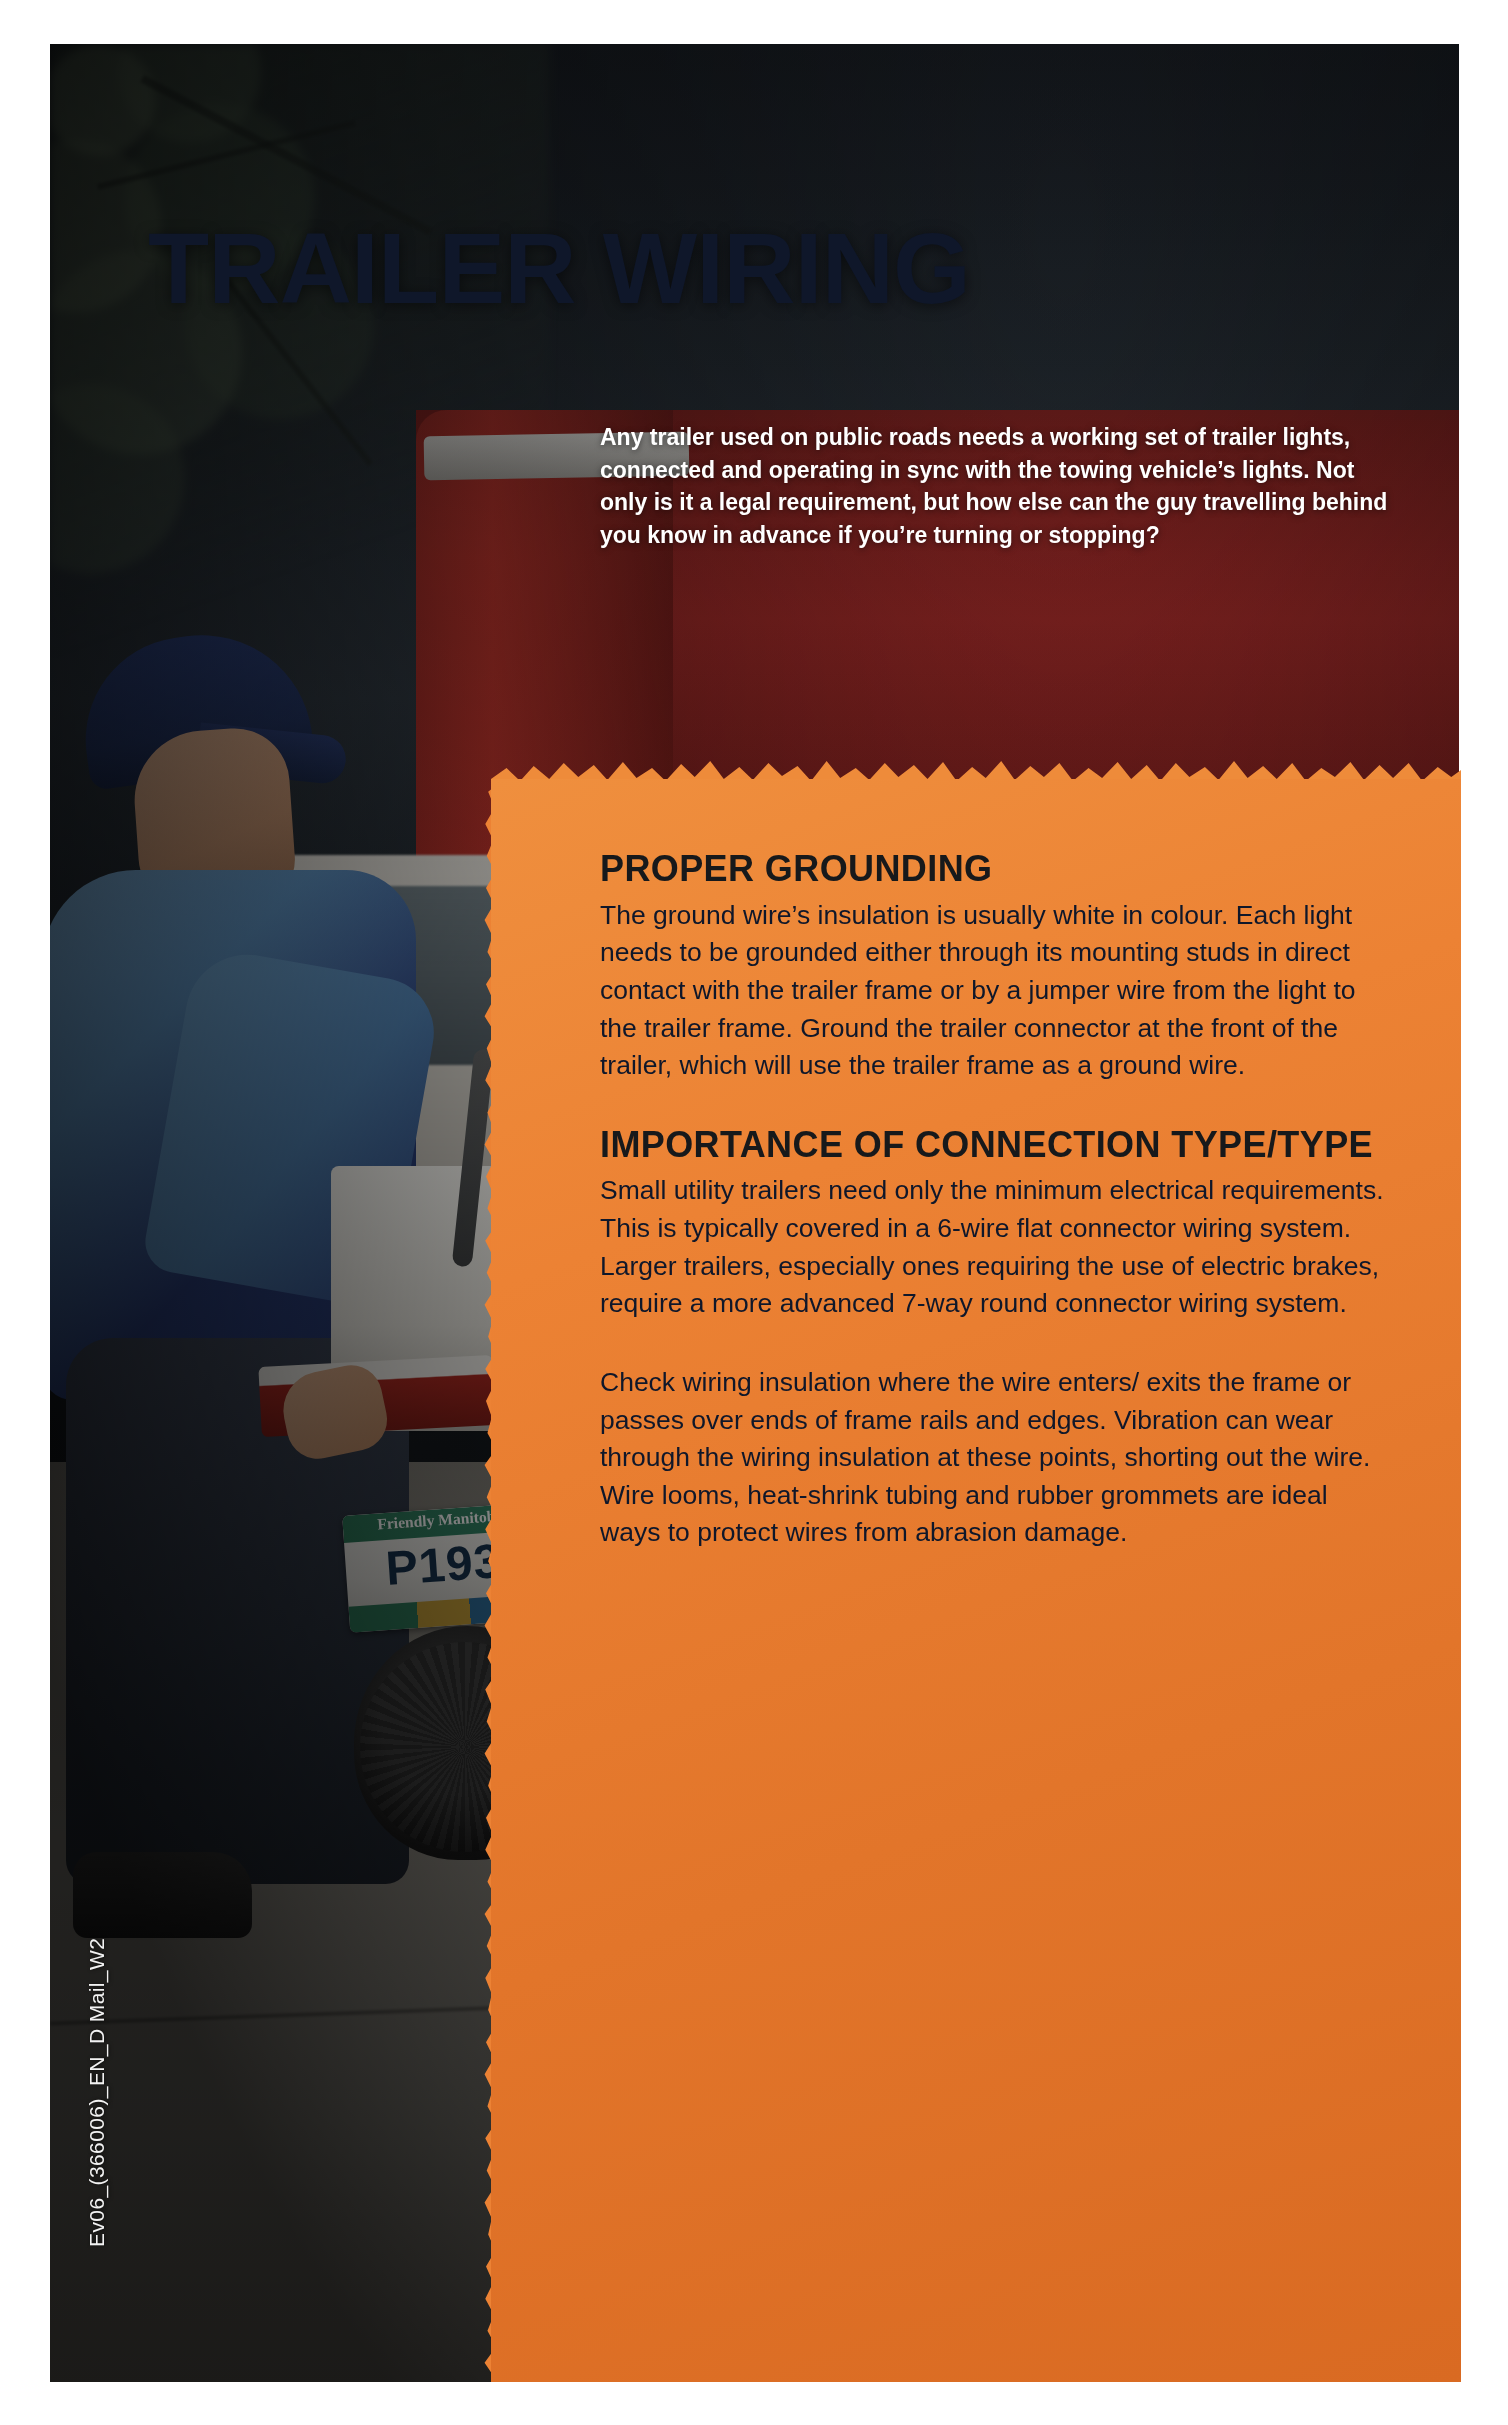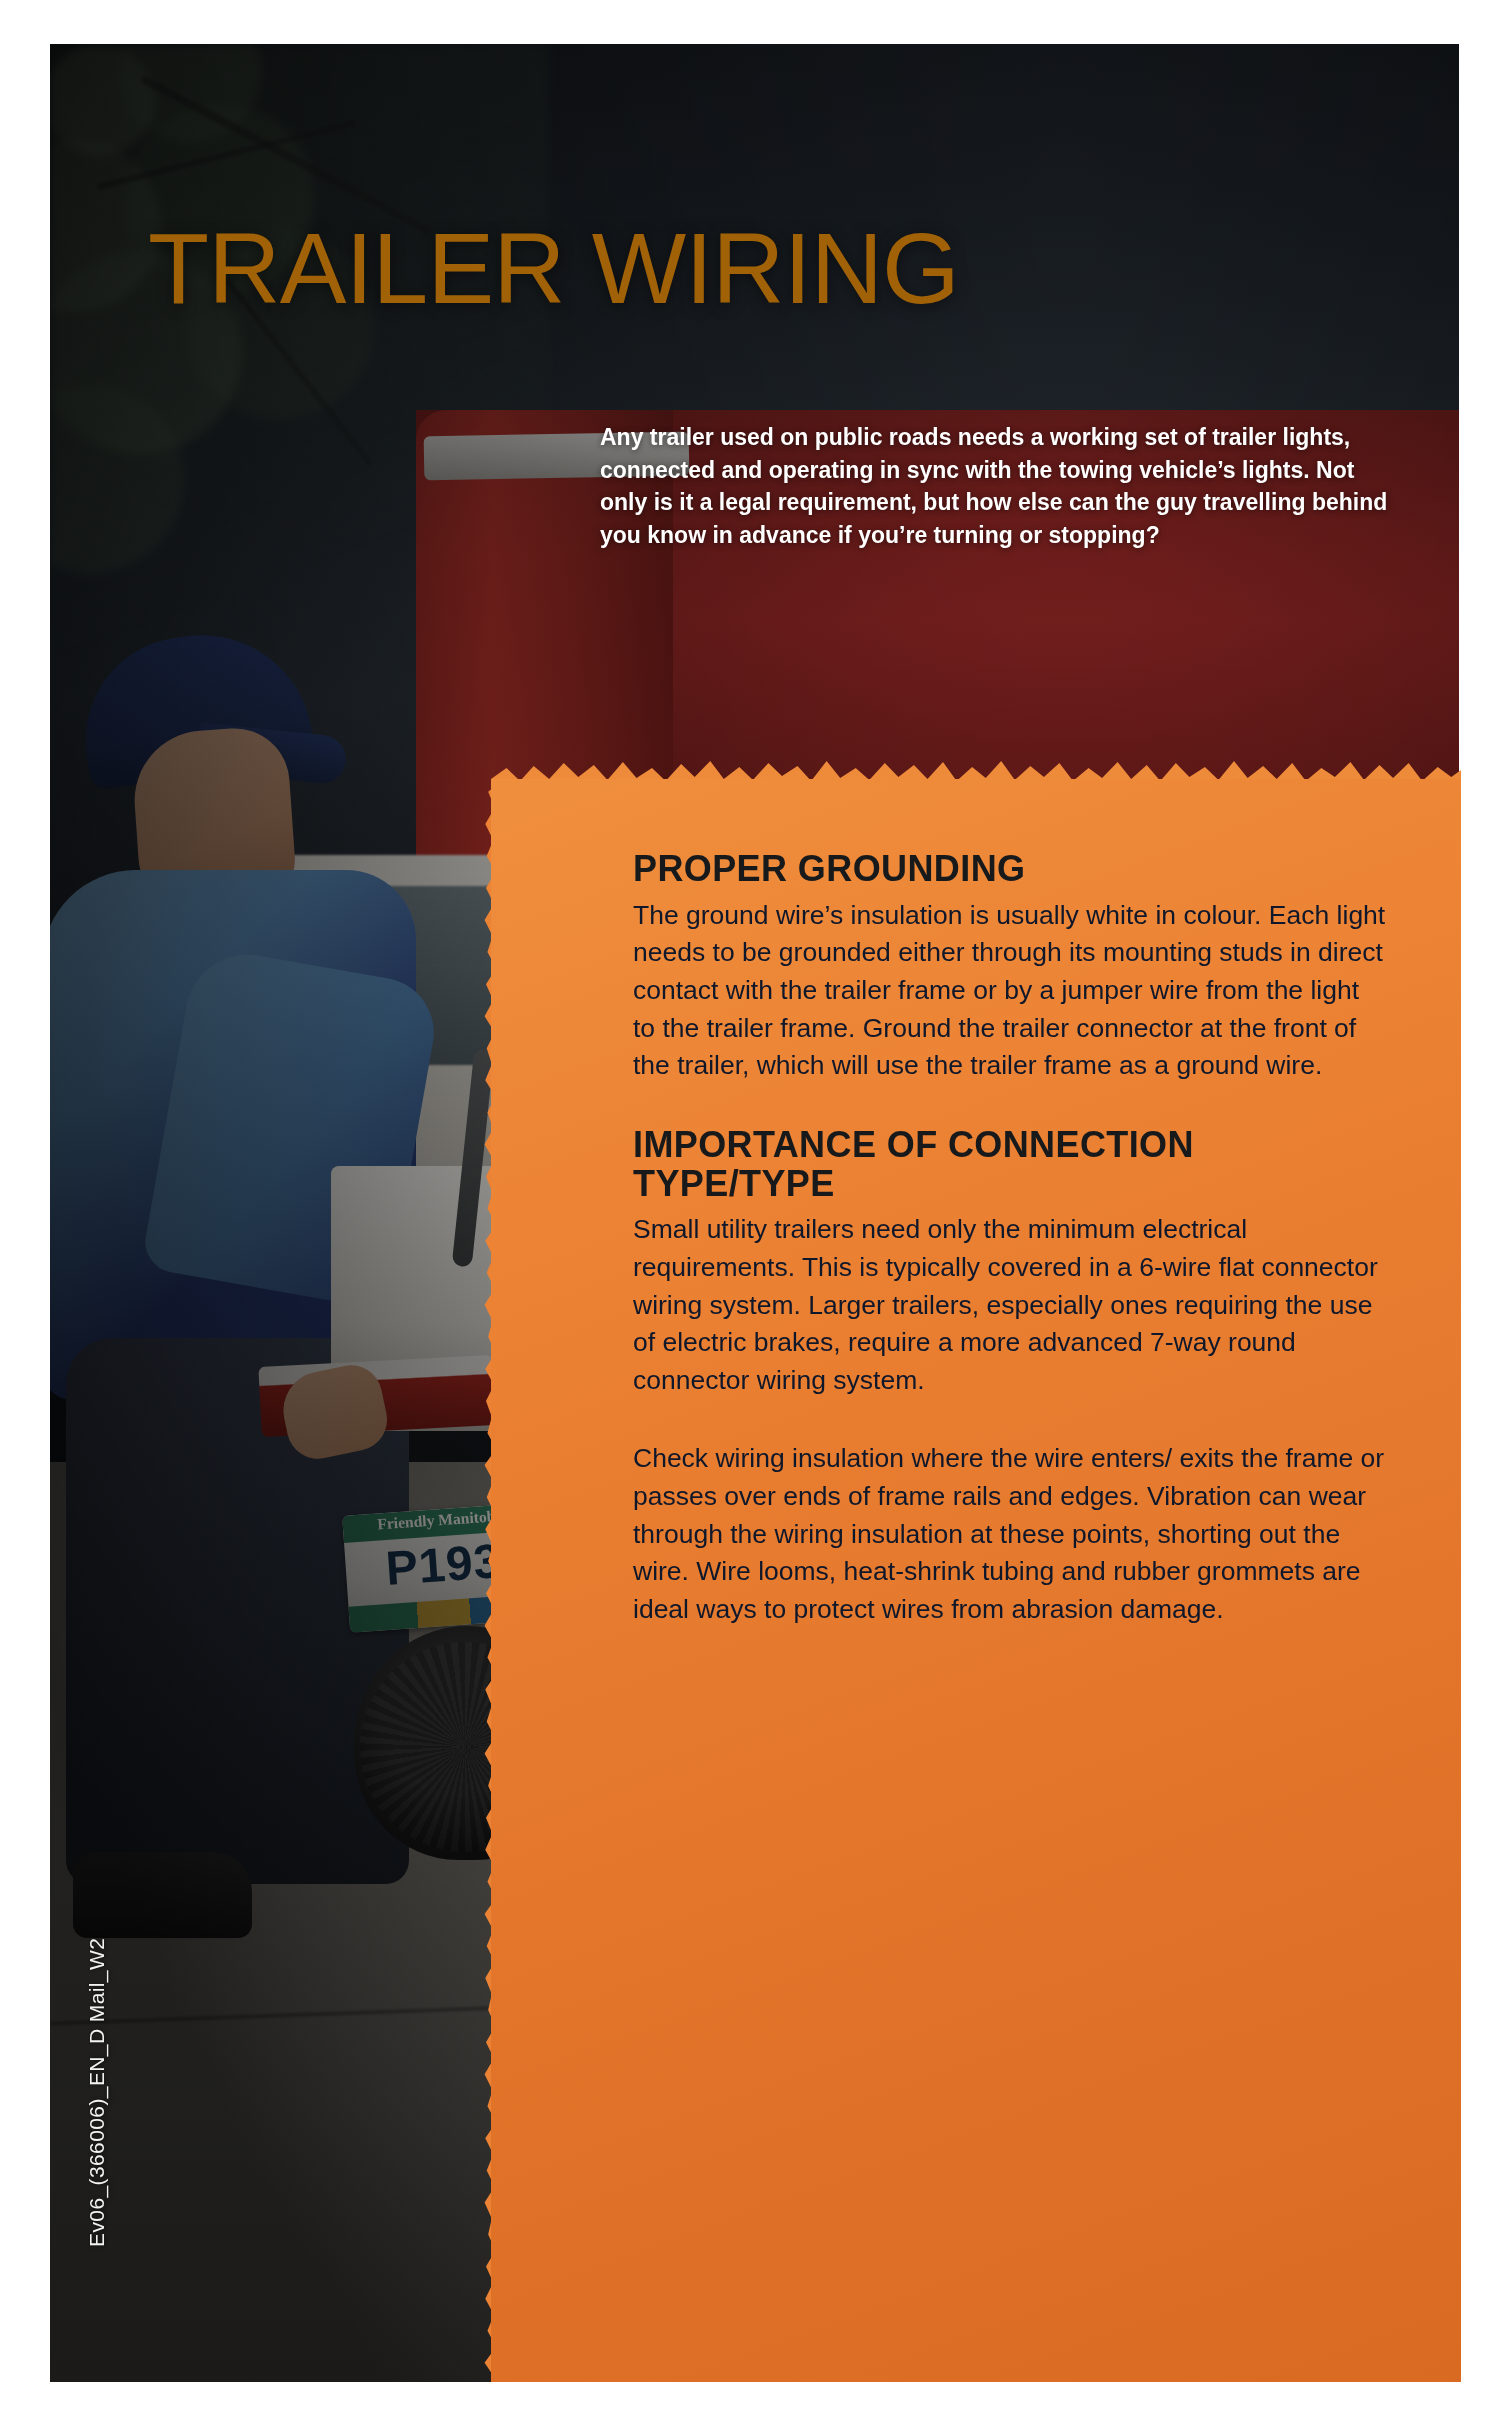--- a/index.html
+++ b/index.html
@@ -272,22 +272,22 @@
     border-radius: 11px;
     transform: rotate(6deg);
   }
 
   
   .headline {
     position: absolute;
     left: 148px;
     top: 218px;
     width: 1278px;
-    color: #a16207;
-    font-weight: normal;
+    color: #0f172a;
+    font-weight: bold;
     font-size: 100px;
     line-height: 1.0;
     letter-spacing: -0.8px;
     font-family: "Liberation Sans", sans-serif;
     text-shadow: 0 1.6px 14px rgba(0,0,0,0.5);
     white-space: nowrap;
   }
 
   
   .intro {
@@ -358,21 +358,21 @@
       78% 97.8%, 46% 98.8%, 70% 99.6%, 100% 100%
     );
   }
 
   .orange-content {
     position: absolute;
     left: 600px;
     top: 850px;
     width: 787px;
   }
-  .sec { margin-bottom: 41px; margin-left: 33px; }
+  .sec { margin-bottom: 41px; }
   .sec:last-child { margin-bottom: 0; }
   .sec h2 {
     margin: 0 0 7.8px 0;
     color: #17191b;
     font-weight: bold;
     font-size: 36px;
     line-height: 1.08;
     letter-spacing: 0.4px;
   }
   .sec p {

